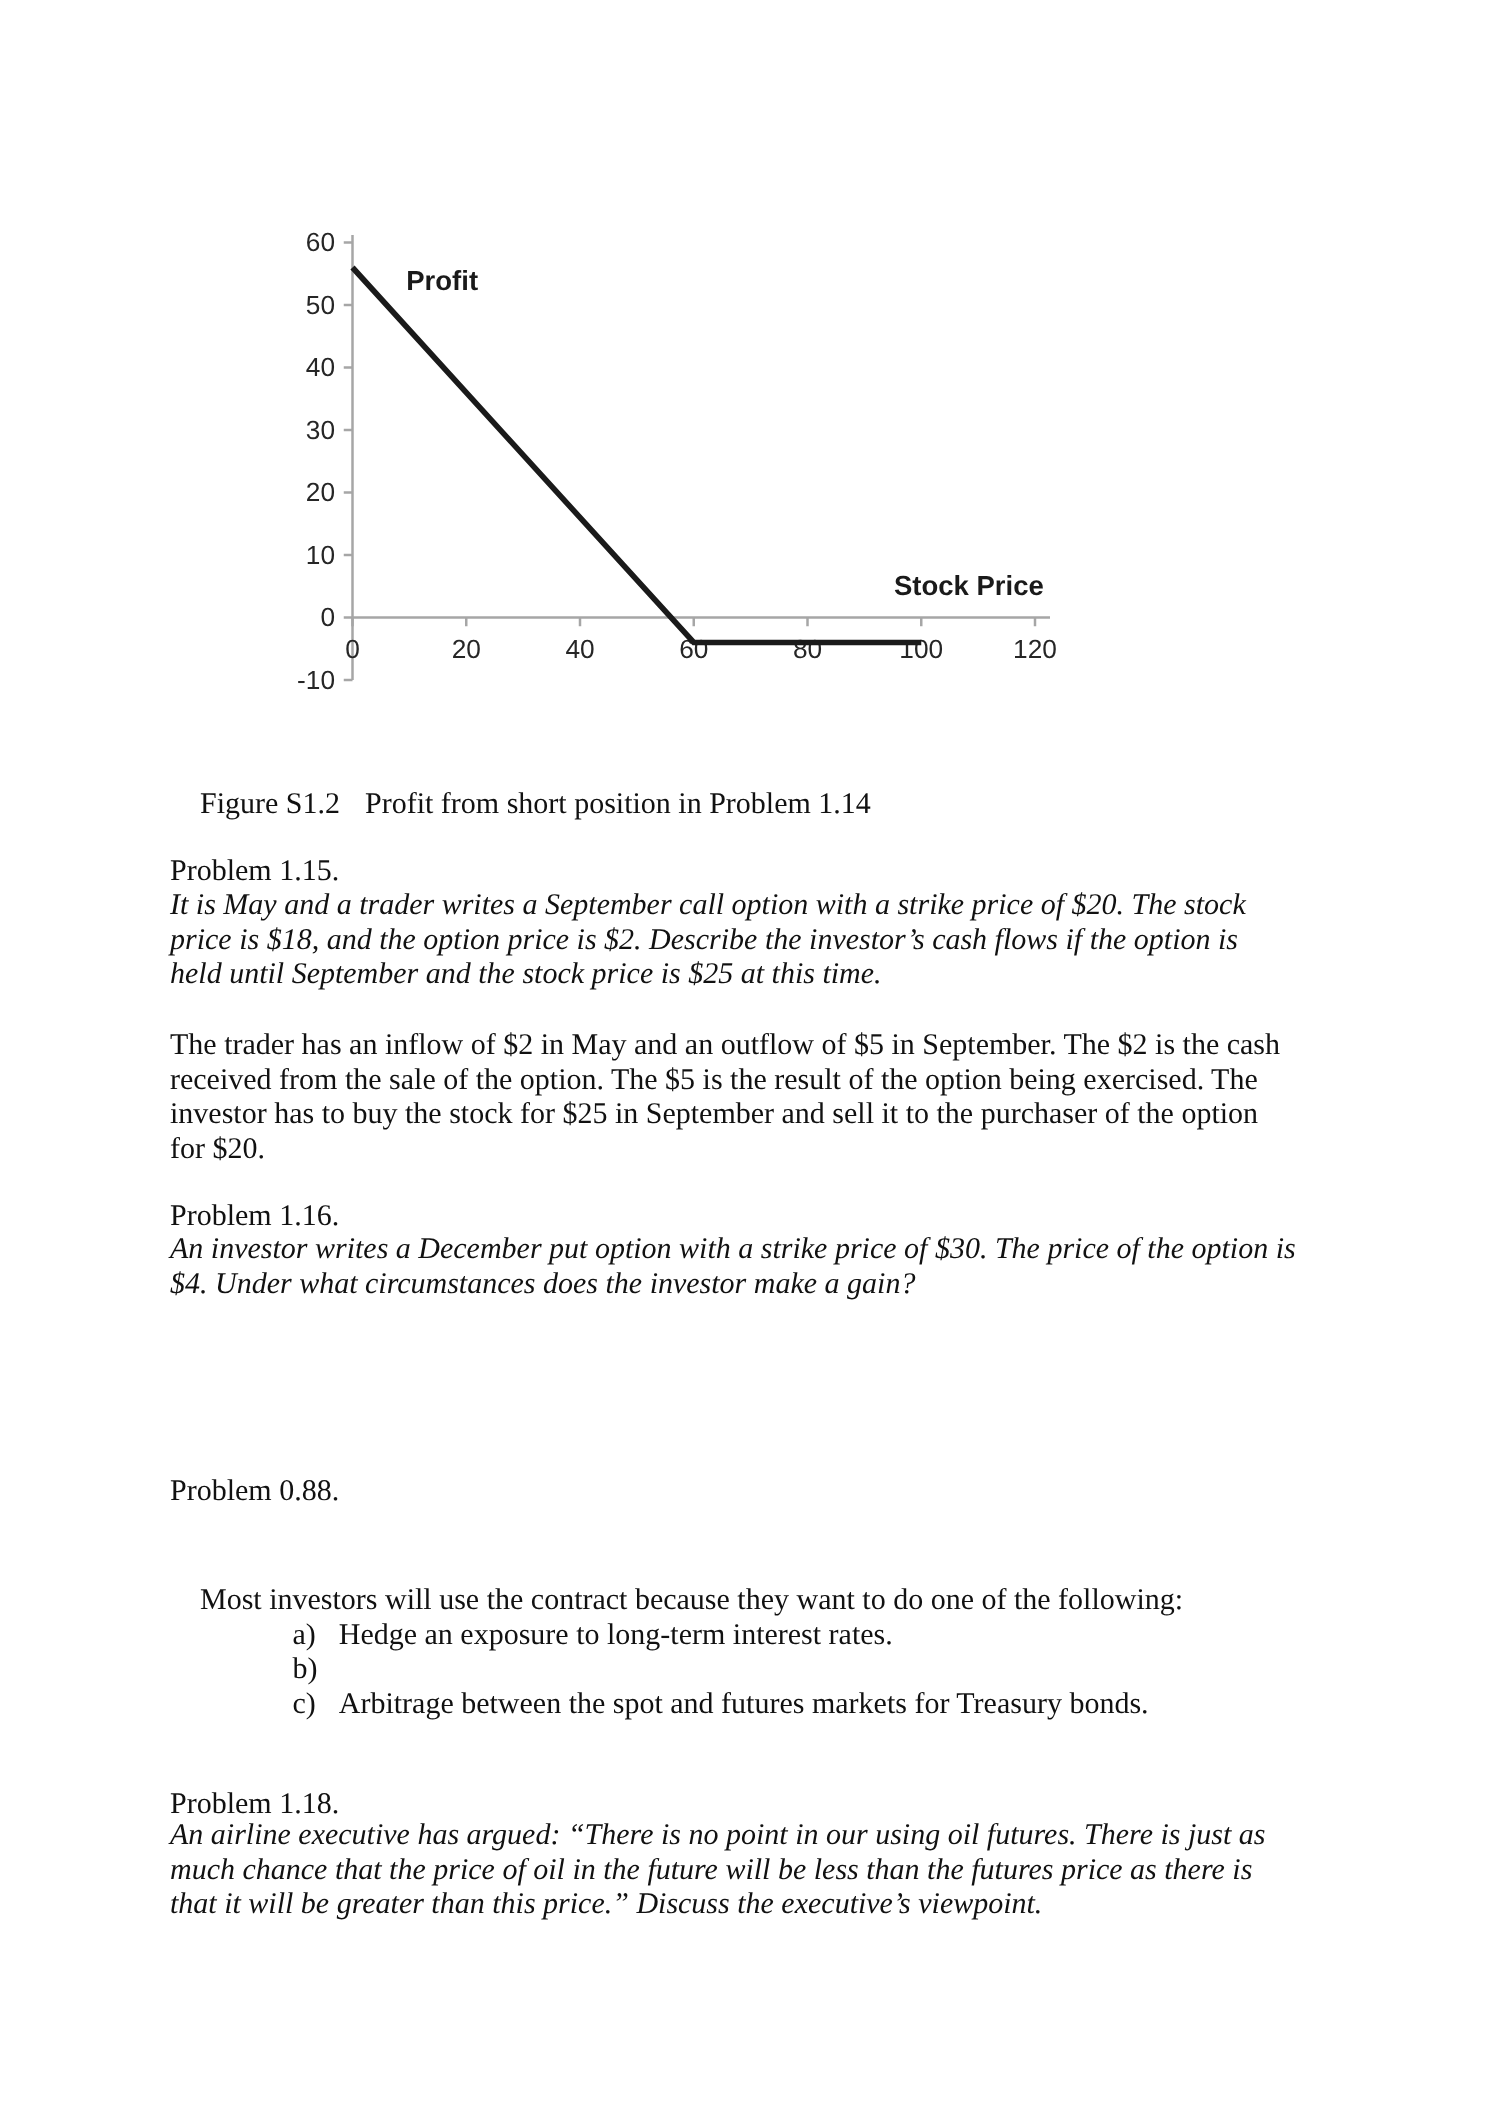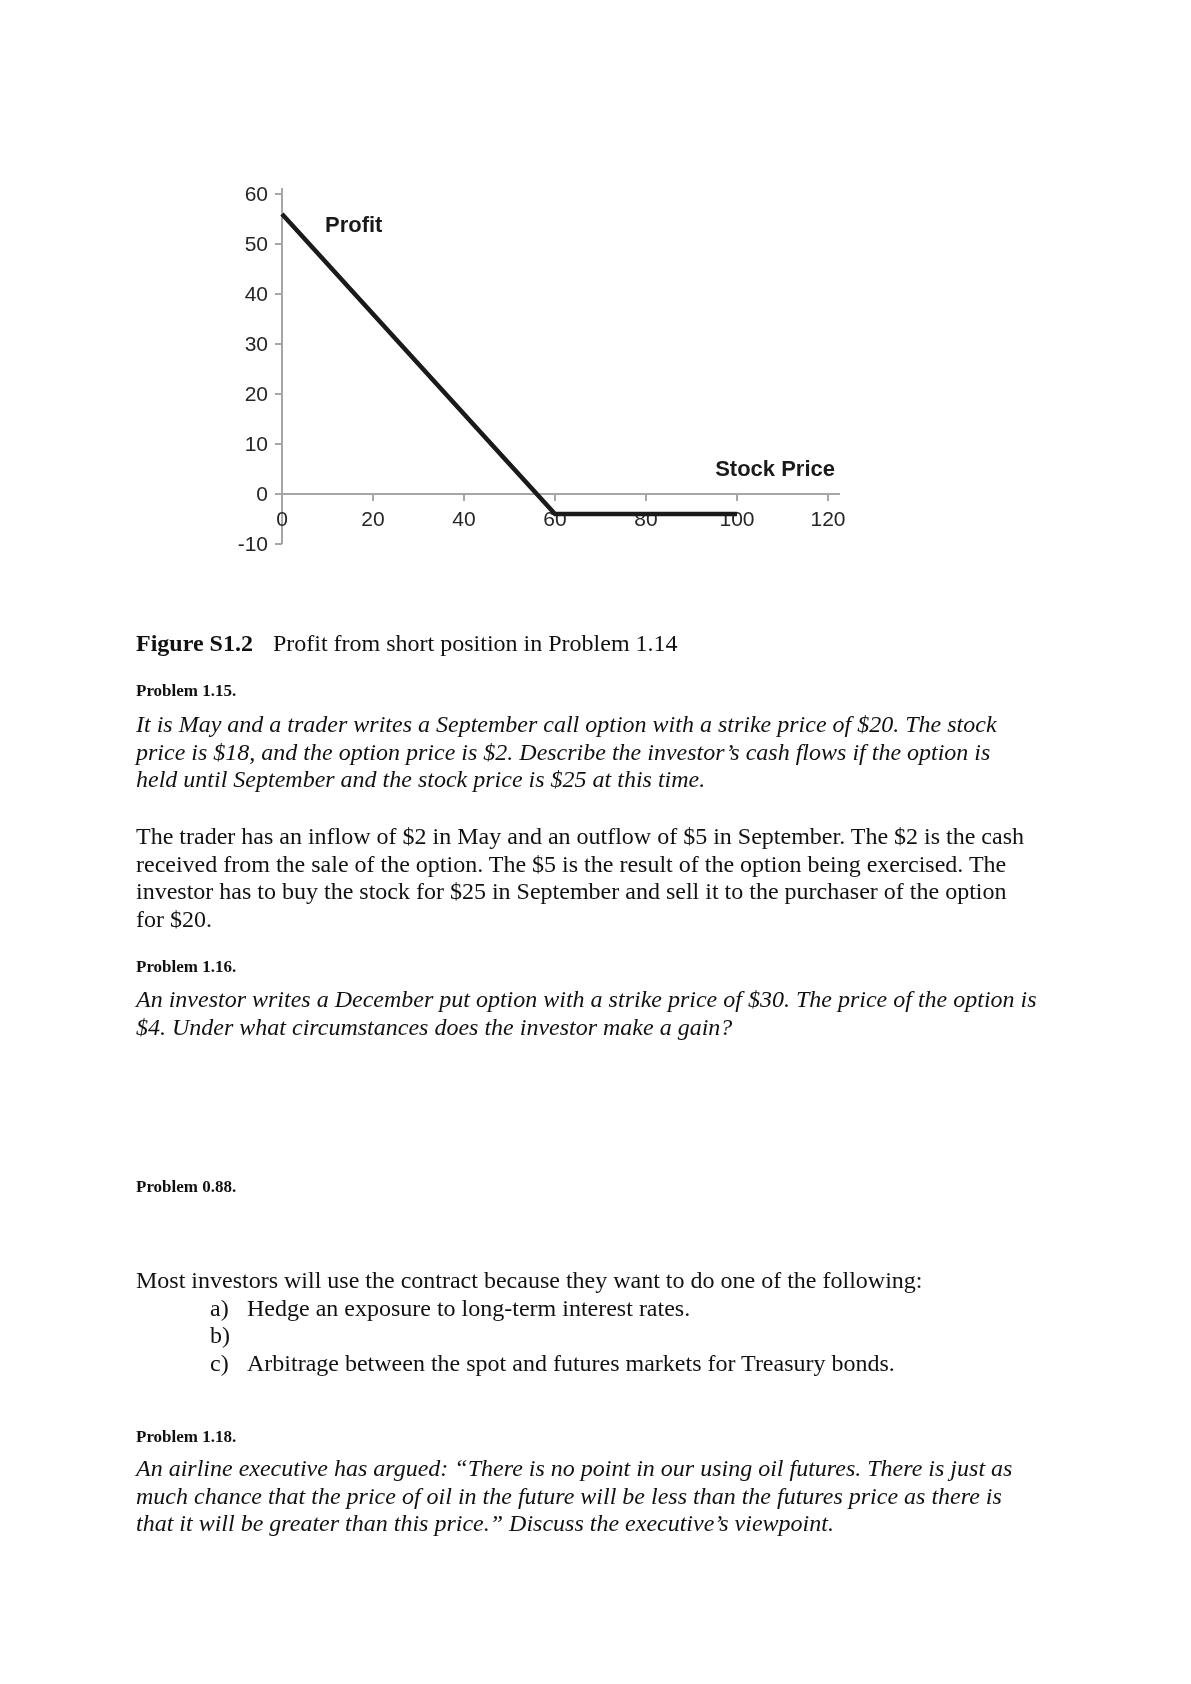--- a/index.html
+++ b/index.html
@@ -16,25 +16,25 @@
     position: absolute;
     left: 180px;
     top: 170px;
     width: 665px;
     height: 400px;
   }
   .tick { font: 21px "Liberation Sans", sans-serif; fill: #262626; }
   .ann  { font: bold 22px "Liberation Sans", sans-serif; fill: #1a1a1a; }
   .blk { position: absolute; left: 136px; }
   .caption { font-size: 24px; }
-  .caption .cap-label { font-weight: bold; margin-right: 20px; }
-  .p-head { font-size: 17px; font-weight: bold; line-height: 27.5px; white-space: pre-line; }
+  .caption .cap-label { font-weight: normal; margin-right: 20px; margin-left: 24px; }
+  .p-head { font-size: 24px; font-weight: normal; line-height: 27.5px; white-space: pre-line; }
   .p-quest { font-size: 24px; font-style: italic; line-height: 27.5px; white-space: pre-line; }
   .p-ans { font-size: 24px; line-height: 27.5px; white-space: pre-line; }
-  .ans-list { font-size: 24px; line-height: 27.5px; }
+  .ans-list { font-size: 24px; line-height: 27.5px; margin-left: 24px; }
   .ans-item { display: flex; padding-left: 74px; }
   .ans-item .li-label { width: 37px; flex: 0 0 37px; }
 </style>
 </head>
 <body>
 
 <div class="page">
 
   <div class="chart-wrap">
     <svg id="chart-svg" width="665" height="400" viewBox="0 0 665 400">

